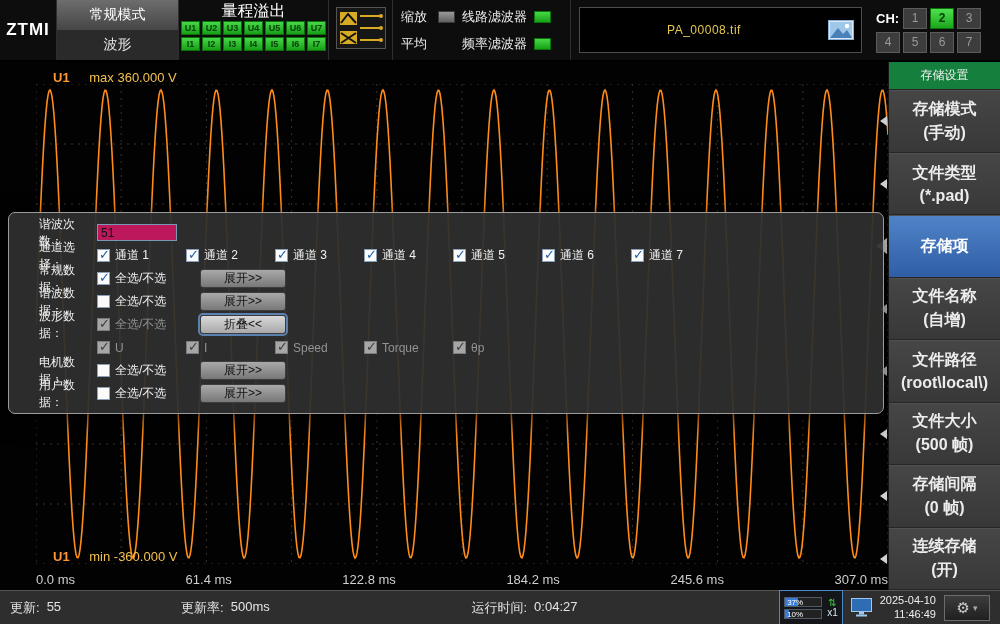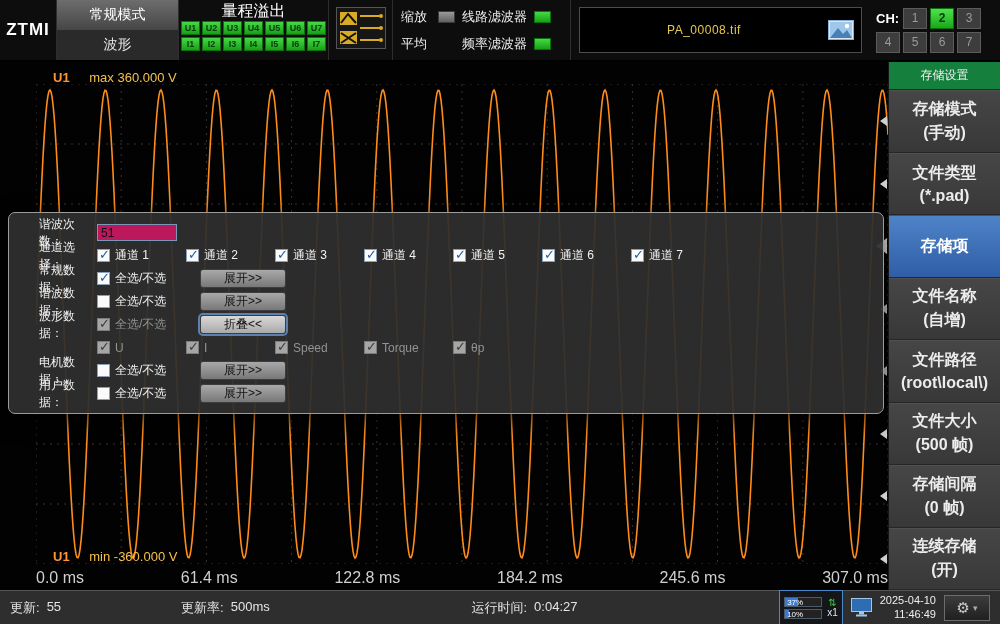--- a/index.html
+++ b/index.html
@@ -38,21 +38,21 @@
   
   .main { flex:1; display:flex; position:relative; }
   .wave-panel { width:888px; position:relative; background:#020202; overflow:hidden; }
   #wave-svg { position:absolute; left:36px; top:22px; width:852px; height:480px; }
   .grid { stroke:#3c332a; stroke-width:1; stroke-dasharray:2 5; }
   .wave-label { position:absolute; left:46px; font-size:13px; z-index:2;margin-left:7px; }
   .wave-label .wname { color:#ff9632; font-weight:bold; margin-right:16px; }
   .wave-label .wval { color:#f5c04e; }
   .wave-label.top { top:8px; }
   .wave-label.bottom { bottom:26px; }
-  .x-axis { position:absolute; left:36px; width:852px; bottom:3px; display:flex; justify-content:space-between; font-size:16px; color:#cfcfcf; z-index:2; }
+  .x-axis { position:absolute; left:36px; width:852px; bottom:3px; display:flex; justify-content:space-between; font-size:13px; color:#cfcfcf; z-index:2; }
 
   
   .dialog { position:absolute; left:8px; top:150px; width:876px; height:202px; background:rgba(47,47,47,0.94); border:1px solid #9c9c9c; border-radius:7px; box-shadow:0 6px 22px rgba(0,0,0,0.7); padding-top:8px; z-index:5; }
   .drow { height:23px; display:flex; align-items:center; }
   .dlabel { width:88px; padding-left:30px; font-size:12px; color:#f2f2f2; flex:none; }
   .dinput { width:80px; height:17px; background:#be185d; border:1px solid #7a98b8; font-size:12px; color:#111; padding:0 3px; font-family:inherit; }
   .dcol { width:89px; display:flex; align-items:center; gap:5px; font-size:12px; flex:none; }
   .dcheck { width:103px; display:flex; align-items:center; gap:5px; font-size:12px; flex:none; }
   .cb { width:13px; height:13px; background:#fbfbfb; border:1px solid #89a0b8; position:relative; flex:none; cursor:pointer; }
   .cb.checked::after { content:"✓"; position:absolute; left:1px; top:-3px; font-size:13px; font-weight:bold; color:#1b5cab; }

